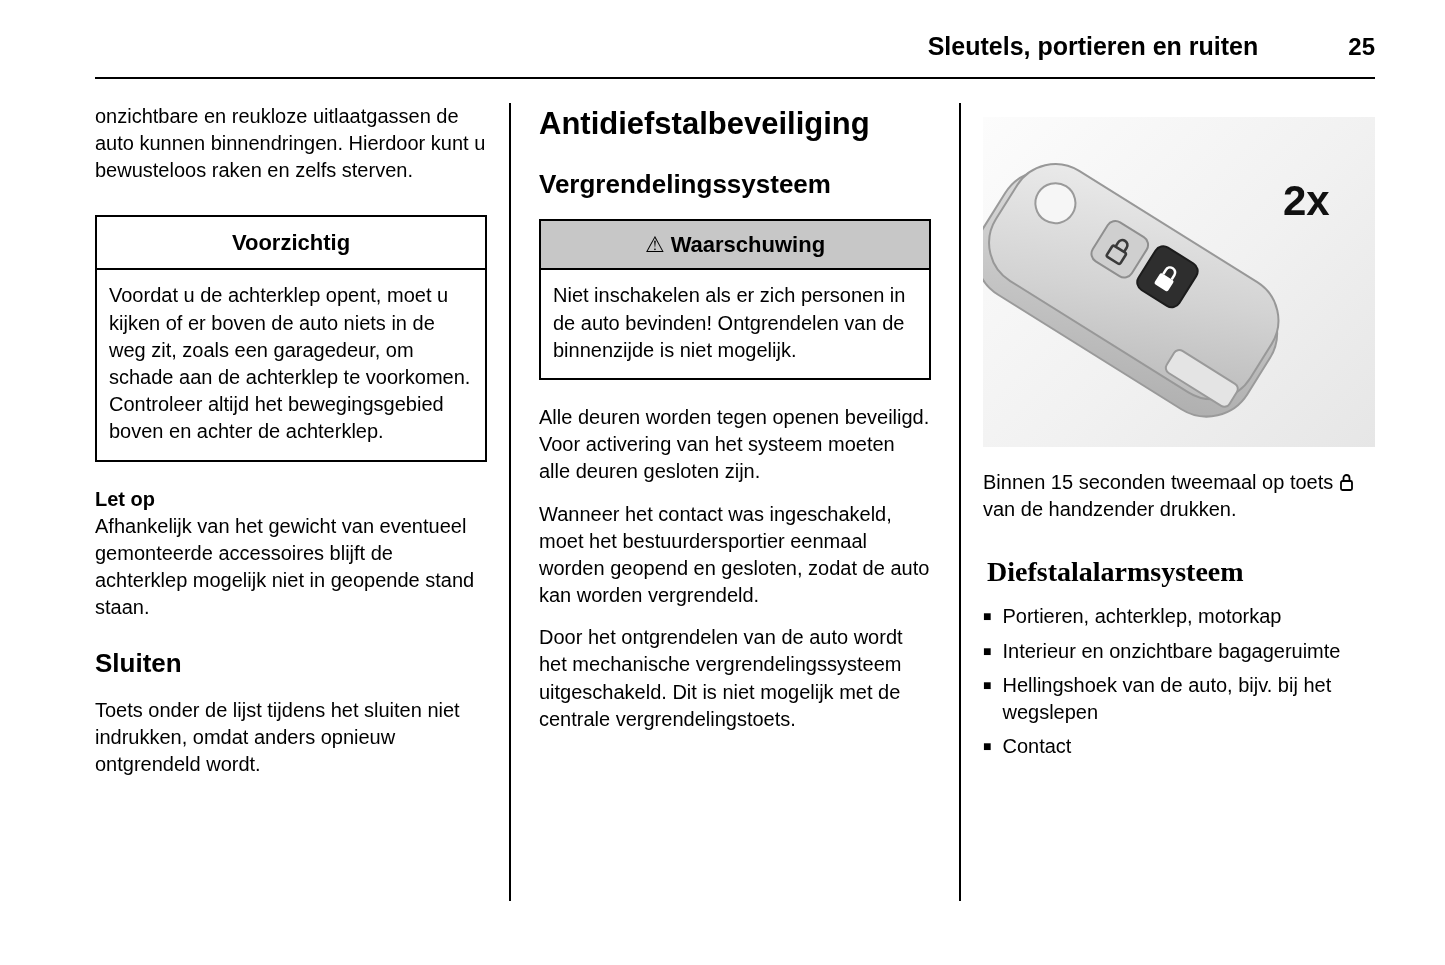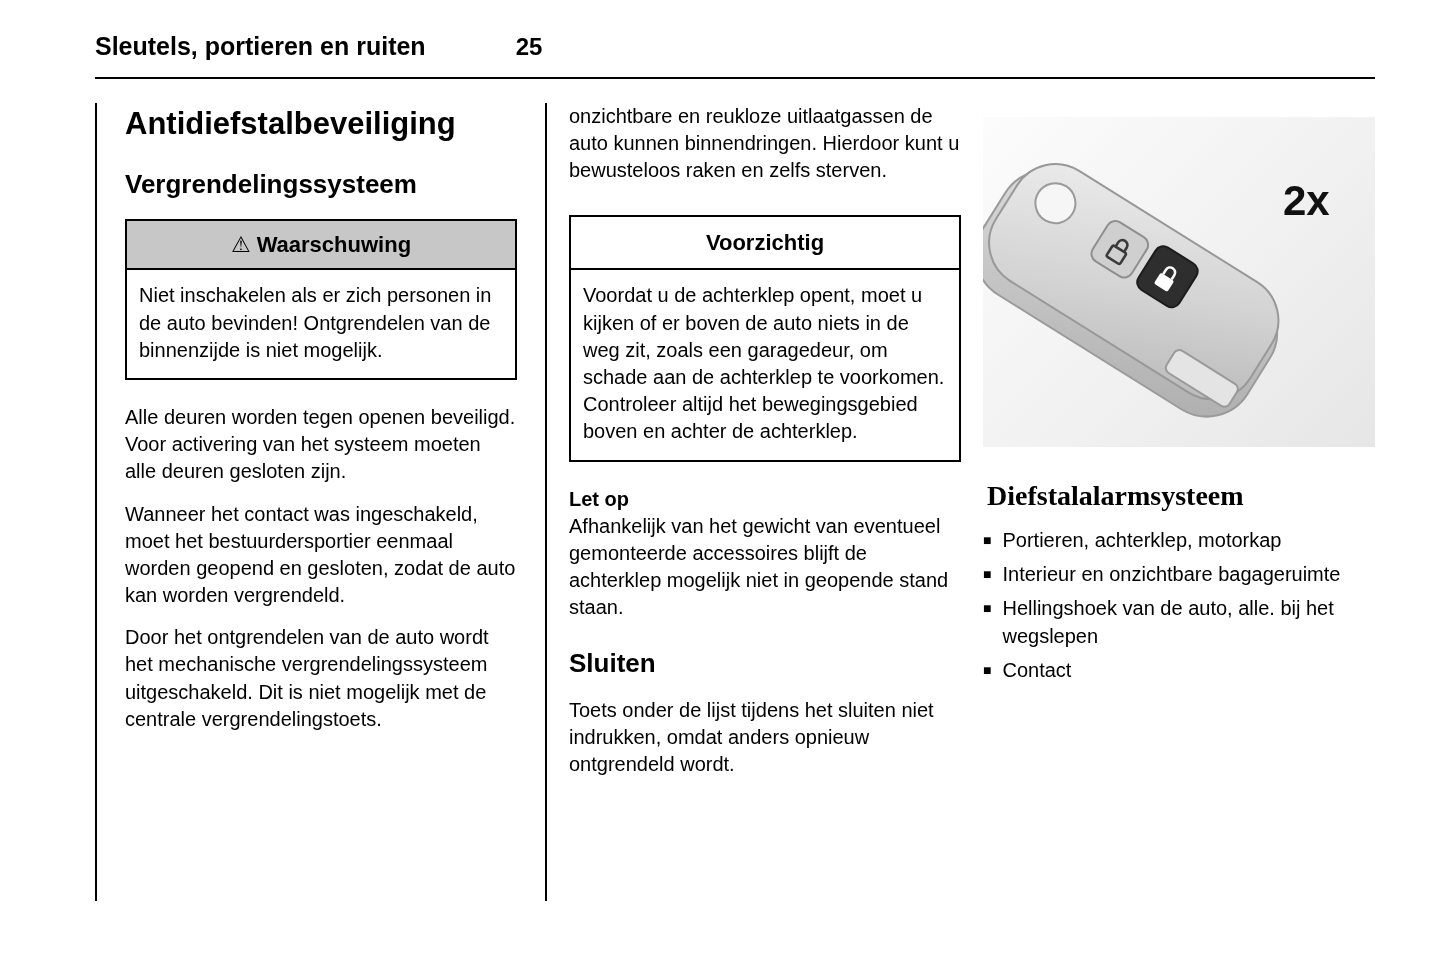--- a/index.html
+++ b/index.html
@@ -1,21 +1,21 @@
 <!DOCTYPE html>
 <html><head>
 <meta charset="utf-8">
 <style>
   * { margin:0; padding:0; box-sizing:border-box; }
   html,body { background:#ffffff; }
   body { font-family:"Liberation Sans", sans-serif; color:#000; }
   .page { position:relative; width:1445px; height:965px; background:#fff; padding:26px 70px 0 95px; overflow:hidden; }
 
   
-  .header { display:flex; align-items:baseline; gap:90px; padding-top:6px; }
+  .header { display:flex; justify-content:flex-end; align-items:baseline; gap:90px; padding-top:6px; }
   .header-title { font-size:25px; font-weight:bold; }
   .header-page { font-size:24px; font-weight:bold; }
   .header-rule { border-bottom:2px solid #000; margin-top:16px; }
 
   
   .content { display:flex; justify-content:space-between; margin-top:24px; min-height:798px; }
   .col { width:392px; font-size:20px; line-height:1.36; }
   .col-mid { width:452px; padding:0 28px; border-left:2px solid #000; border-right:2px solid #000; }
   .para { margin-bottom:15px; }
 
@@ -55,51 +55,51 @@
 <div class="page">
 
   <div class="header">
     <span class="header-title">Sleutels, portieren en ruiten</span>
     <span class="header-page">25</span>
   </div>
   <div class="header-rule"></div>
 
   <div class="content">
 
-    <div class="col col-mid">
-      <div class="h-large">Antidiefstalbeveiliging</div>
-      <div class="h-med">Vergrendelingssysteem</div>
-
-      <div class="warning-box">
-        <div class="warning-title">
-          <span class="warn-glyph">⚠</span><span>Waarschuwing</span>
-        </div>
-        <div class="warning-body">Niet inschakelen als er zich personen in de auto bevinden! Ontgrendelen van de binnenzijde is niet mogelijk.</div>
-      </div>
-
-      <p class="para">Alle deuren worden tegen openen beveiligd. Voor activering van het systeem moeten alle deuren gesloten zijn.</p>
-      <p class="para">Wanneer het contact was ingeschakeld, moet het bestuurdersportier eenmaal worden geopend en gesloten, zodat de auto kan worden vergrendeld.</p>
-      <p class="para">Door het ontgrendelen van de auto wordt het mechanische vergrendelingssysteem uitgeschakeld. Dit is niet mogelijk met de centrale vergrendelingstoets.</p>
-    </div>
-
     <div class="col">
       <p class="para">onzichtbare en reukloze uitlaatgassen de auto kunnen binnendringen. Hierdoor kunt u bewusteloos raken en zelfs sterven.</p>
 
       <div class="caution-box">
         <div class="caution-title">Voorzichtig</div>
         <div class="caution-body">Voordat u de achterklep opent, moet u kijken of er boven de auto niets in de weg zit, zoals een garagedeur, om schade aan de achterklep te voorkomen. Controleer altijd het bewegingsgebied boven en achter de achterklep.</div>
       </div>
 
       <div class="note-title">Let op</div>
       <p class="para">Afhankelijk van het gewicht van eventueel gemonteerde accessoires blijft de achterklep mogelijk niet in geopende stand staan.</p>
 
       <div class="sluiten-wrap">
         <div class="h-med">Sluiten</div>
         <p class="para">Toets onder de lijst tijdens het sluiten niet indrukken, omdat anders opnieuw ontgrendeld wordt.</p>
       </div>
+    </div>
+
+    <div class="col col-mid">
+      <div class="h-large">Antidiefstalbeveiliging</div>
+      <div class="h-med">Vergrendelingssysteem</div>
+
+      <div class="warning-box">
+        <div class="warning-title">
+          <span class="warn-glyph">⚠</span><span>Waarschuwing</span>
+        </div>
+        <div class="warning-body">Niet inschakelen als er zich personen in de auto bevinden! Ontgrendelen van de binnenzijde is niet mogelijk.</div>
+      </div>
+
+      <p class="para">Alle deuren worden tegen openen beveiligd. Voor activering van het systeem moeten alle deuren gesloten zijn.</p>
+      <p class="para">Wanneer het contact was ingeschakeld, moet het bestuurdersportier eenmaal worden geopend en gesloten, zodat de auto kan worden vergrendeld.</p>
+      <p class="para">Door het ontgrendelen van de auto wordt het mechanische vergrendelingssysteem uitgeschakeld. Dit is niet mogelijk met de centrale vergrendelingstoets.</p>
     </div>
 
     <div class="col">
 
       <div class="figure">
         <svg viewBox="0 0 392 330">
           <defs>
             <linearGradient id="bodyGrad" x1="0" y1="0" x2="1" y2="1">
               <stop offset="0" stop-color="#ececec"></stop>
               <stop offset="0.55" stop-color="#d3d3d3"></stop>
@@ -131,35 +131,39 @@
                 <path d="M -5 -3 v -5 a 5 5 0 0 1 10 0 v 5" fill="none" stroke="#ffffff" stroke-width="2.6"></path>
               </g>
             </g>
 
             <rect x="222" y="98" width="74" height="26" rx="6" fill="#e4e4e4" stroke="#9a9a9a" stroke-width="2"></rect>
           </g>
           <text x="300" y="98" font-size="42" font-weight="bold" fill="#111">2x</text>
         </svg>
       </div>
 
+      <p class="para"><span>Binnen 15 seconden tweemaal op toets </span><svg class="inline-lock" width="15" height="19" viewBox="0 0 15 19">
+            <rect x="2" y="8" width="11" height="9" rx="1.5" fill="none" stroke="#000" stroke-width="1.8"></rect>
+            <path d="M 4.5 8 v -3 a 3 3 0 0 1 6 0 v 3" fill="none" stroke="#000" stroke-width="1.8"></path>
+          </svg><span> van de handzender drukken.</span></p>
 
       <div class="h-col3">Diefstalalarmsysteem</div>
 
       <ul class="bullet-list">
         <li>
           <span class="bullet-glyph">■</span>
           <span>Portieren, achterklep, motorkap</span>
         </li>
         <li>
           <span class="bullet-glyph">■</span>
           <span>Interieur en onzichtbare bagageruimte</span>
         </li>
         <li>
           <span class="bullet-glyph">■</span>
-          <span>Hellingshoek van de auto, alle. bij het wegslepen</span>
+          <span>Hellingshoek van de auto, bijv. bij het wegslepen</span>
         </li>
         <li>
           <span class="bullet-glyph">■</span>
           <span>Contact</span>
         </li>
       </ul>
     </div>
 
   </div>
 </div>

